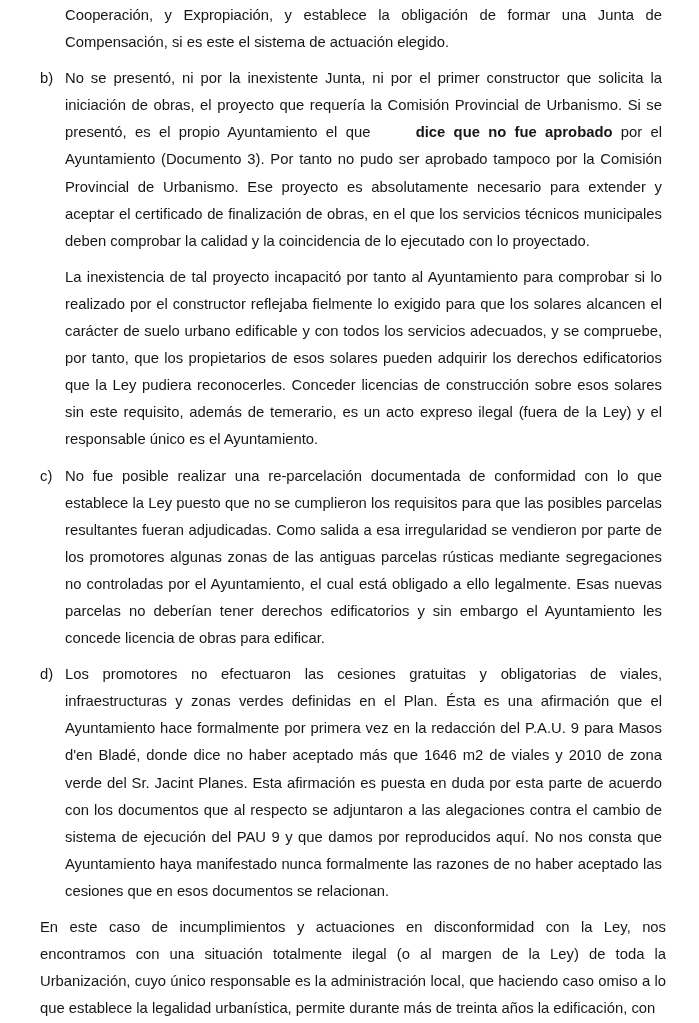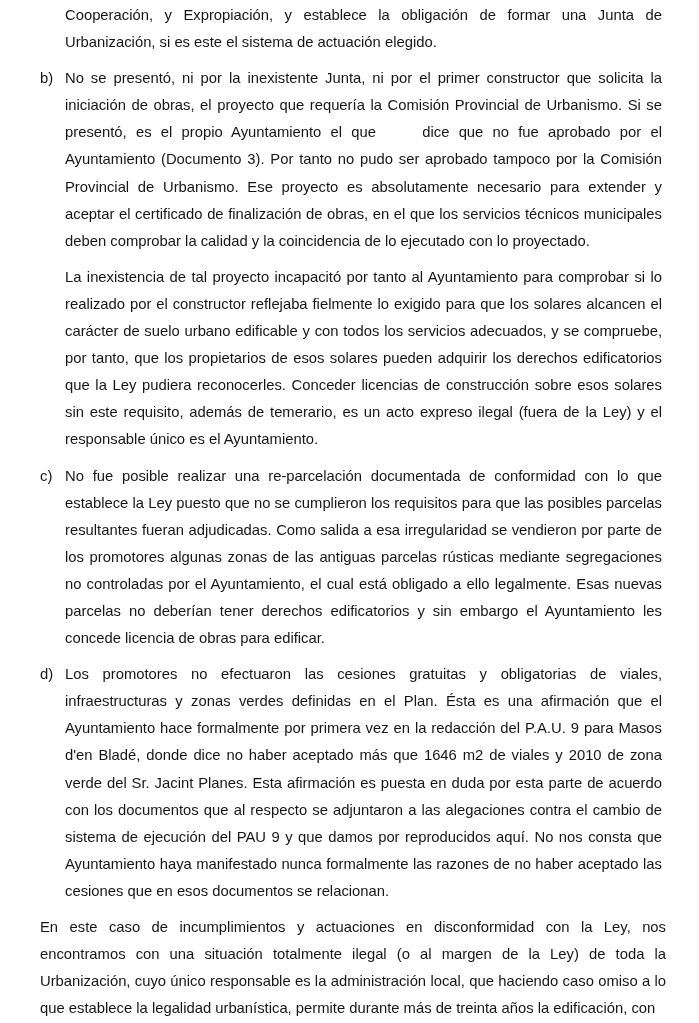--- a/index.html
+++ b/index.html
@@ -36,27 +36,27 @@
   }
   .item-label {
     position: absolute;
     left: 0;
     top: 0;
   }
   .closing {
     width: 626px;
     margin-bottom: 1px;
   }
-  b { font-weight: normal; margin-left: 37px; }
+  b { font-weight: bold; margin-left: 37px; }
 </style>
 </head>
 <body>
 
 <div class="page">
-  <p class="para indent">Cooperación, y Expropiación, y establece la obligación de formar una Junta de Urbanización, si es este el sistema de actuación elegido.</p>
+  <p class="para indent">Cooperación, y Expropiación, y establece la obligación de formar una Junta de Compensación, si es este el sistema de actuación elegido.</p>
 
   <div>
       <div class="item">
         <span class="item-label">b)</span>
         <p class="para"><span>No se presentó, ni por la inexistente Junta, ni por el primer constructor que solicita la iniciación de obras, el proyecto que requería la Comisión Provincial de Urbanismo. Si se presentó, es el propio Ayuntamiento el que </span><b>dice que no fue aprobado</b><span> por el Ayuntamiento (Documento 3). Por tanto no pudo ser aprobado tampoco por la Comisión Provincial de Urbanismo. Ese proyecto es absolutamente necesario para extender y aceptar el certificado de finalización de obras, en el que los servicios técnicos municipales deben comprobar la calidad y la coincidencia de lo ejecutado con lo proyectado.</span></p>
         <p class="para"><span>La inexistencia de tal proyecto incapacitó por tanto al Ayuntamiento para comprobar si lo realizado por el constructor reflejaba fielmente lo exigido para que los solares alcancen el carácter de suelo urbano edificable y con todos los servicios adecuados, y se compruebe, por tanto, que los propietarios de esos solares pueden adquirir los derechos edificatorios que la Ley pudiera reconocerles. Conceder licencias de construcción sobre esos solares sin este requisito, además de temerario, es un acto expreso ilegal (fuera de la Ley) y el responsable único es el Ayuntamiento.</span></p>
       </div>
       <div class="item">
         <span class="item-label">c)</span>
         <p class="para"><span>No fue posible realizar una re-parcelación documentada de conformidad con lo que establece la Ley puesto que no se cumplieron los requisitos para que las posibles parcelas resultantes fueran adjudicadas. Como salida a esa irregularidad se vendieron por parte de los promotores algunas zonas de las antiguas parcelas rústicas mediante segregaciones no controladas por el Ayuntamiento, el cual está obligado a ello legalmente. Esas nuevas parcelas no deberían tener derechos edificatorios y sin embargo el Ayuntamiento les concede licencia de obras para edificar.</span></p>

